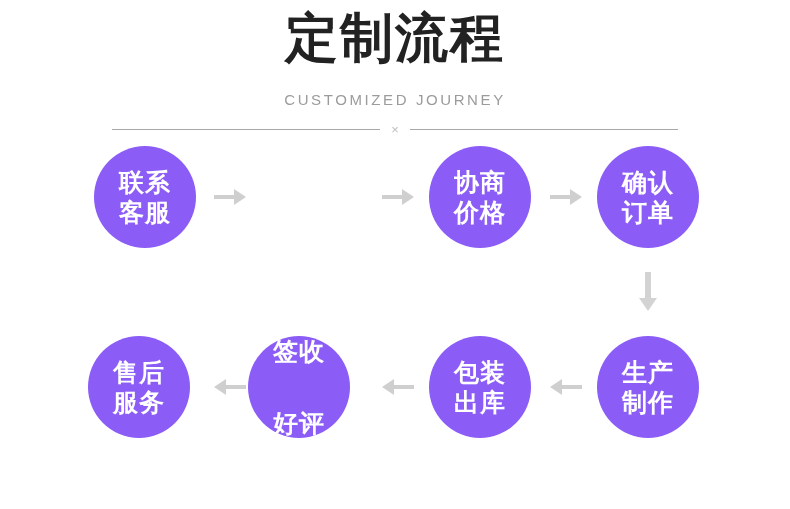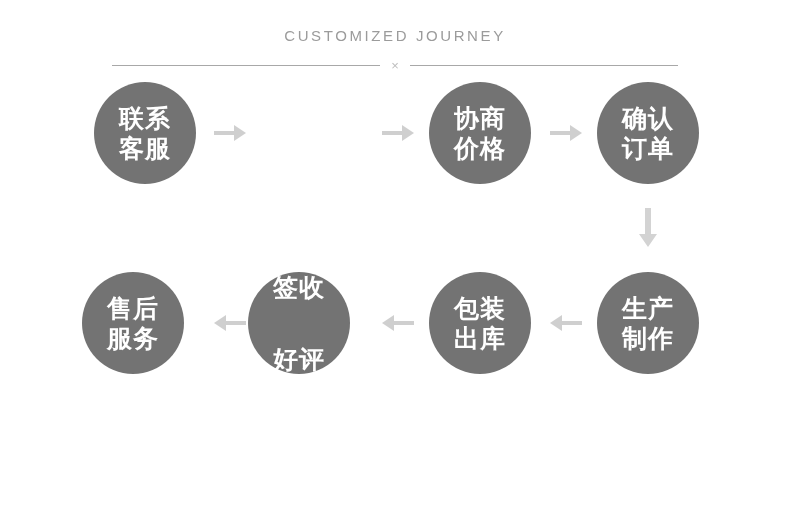--- a/index.html
+++ b/index.html
@@ -66,21 +66,21 @@
     position: relative;
     width: 790px;
     height: 340px;
   }
 
   .node {
     position: absolute;
     width: 102px;
     height: 102px;
     border-radius: 50%;
-    background: #737373;
+    background: #8b5cf6;
     display: flex;
     flex-direction: column;
     align-items: center;
     justify-content: center;
     box-sizing: border-box;
   }
   .node-line {
     color: #ffffff;
     font-size: 25px;
     line-height: 30px;
@@ -91,21 +91,21 @@
   }
 
   
   .n1 { left: 94px;  top: 8px; }
   .n2 { left: 261px; top: 8px; }
   .n3 { left: 429px; top: 8px; }
   .n4 { left: 597px; top: 8px; }
   .n5 { left: 597px; top: 198px; }
   .n6 { left: 429px; top: 198px; }
   .n7 { left: 248px; top: 198px; justify-content: space-between; }
-  .n8 { left: 82px;  top: 198px; }
+  .n8 { left: 88px;  top: 198px; }
 
   
   .arrow {
     position: absolute;
     display: block;
   }
   .arrow-h { width: 36px; height: 26px; }
   .arrow-v { width: 26px; height: 44px; }
 
   .a1 { left: 212px; top: 46px; }
@@ -113,20 +113,21 @@
   .a3 { left: 548px; top: 46px; }
   .a-down { left: 635px; top: 132px; }
   .a4 { left: 548px; top: 236px; }
   .a5 { left: 380px; top: 236px; }
   .a6 { left: 212px; top: 236px; }
 </style>
 </head>
 <body>
 
 <div class="header">
+  <div class="page-title">定制流程</div>
   <div class="page-subtitle">CUSTOMIZED JOURNEY</div>
   <div class="divider">
     <span class="divider-line"></span>
     <span class="divider-mark">×</span>
     <span class="divider-line"></span>
   </div>
 </div>
 
 <div class="flow">
 

